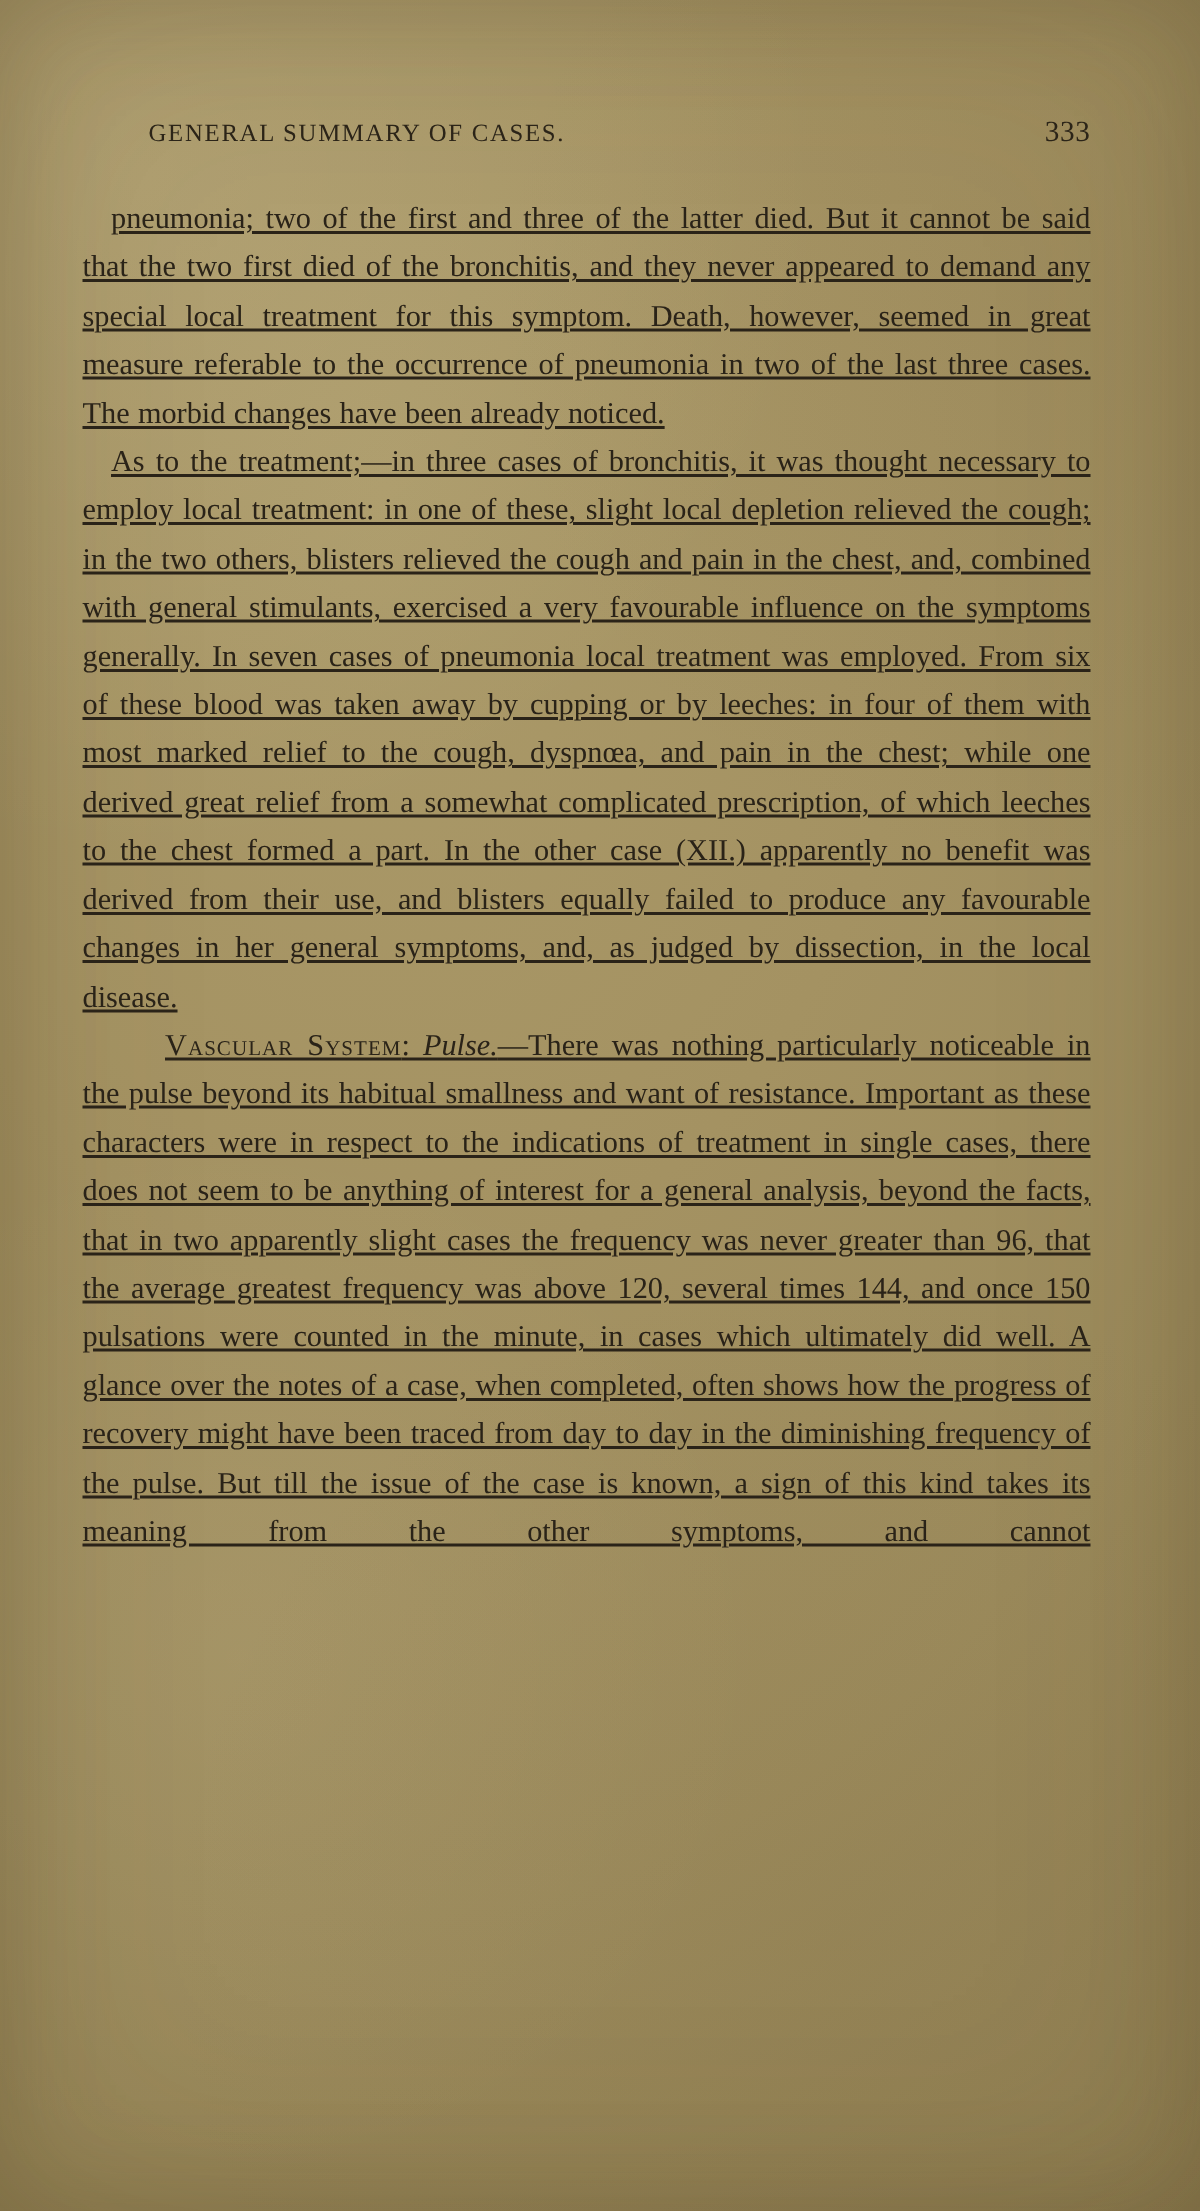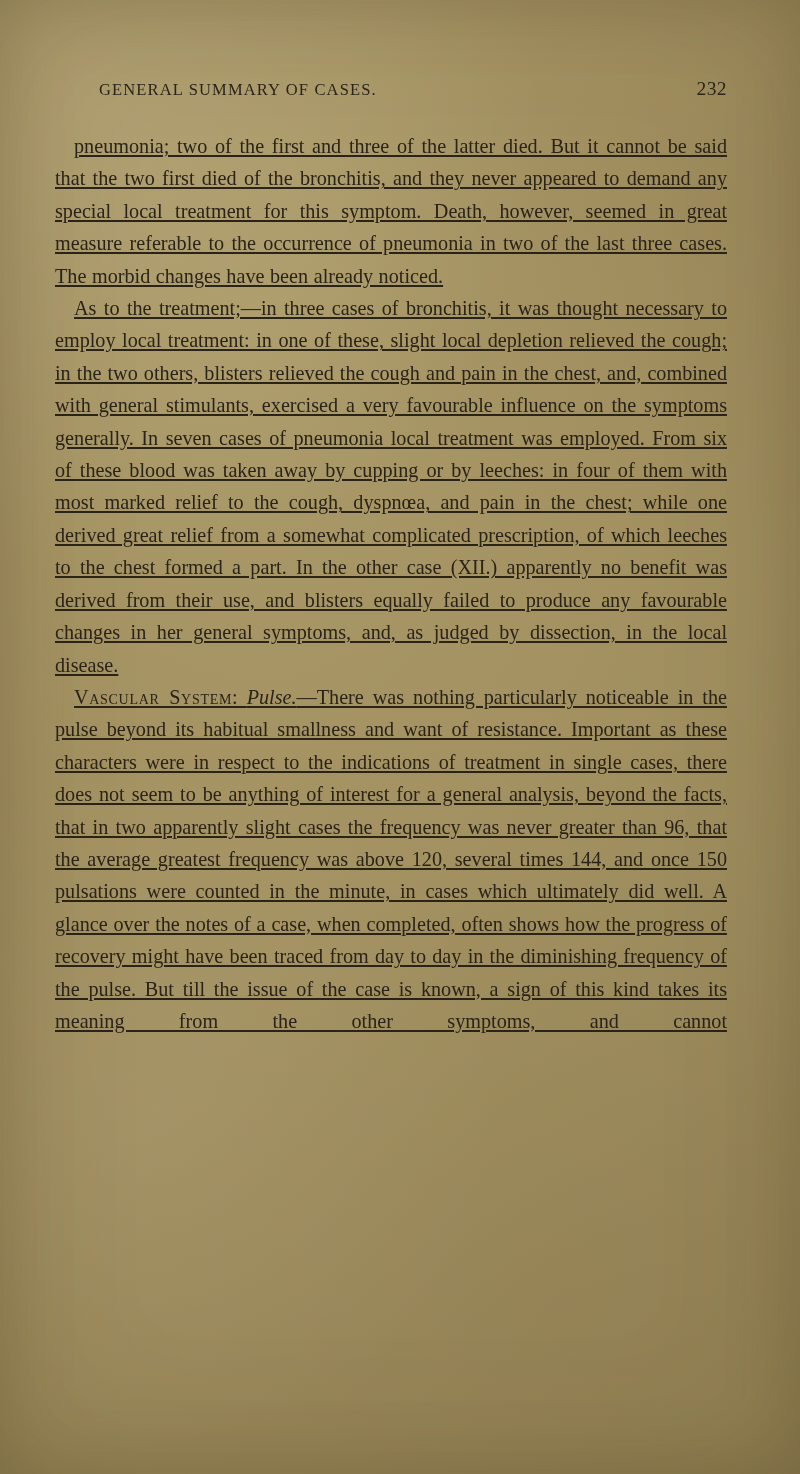--- a/index.html
+++ b/index.html
@@ -80,37 +80,38 @@
     hyphens: none;
   }
   .body-text p {
     margin: 0;
     text-indent: 19px;
     text-decoration: underline;
   }
   .smallcaps {
     font-variant: small-caps;
     letter-spacing: 0.7px;
+    margin-left: 36px;
   }
   .ital {
     font-style: italic;
   }
   .lastline {
     text-align-last: justify;
   }
 </style>
 </head>
 <body>
 
 <div class="page">
   <div class="content">
 
     <div class="running-head">
       <span class="rh-title">GENERAL SUMMARY OF CASES.</span>
-      <span class="rh-folio">232</span>
+      <span class="rh-folio">333</span>
     </div>
 
     <div class="body-text">
 
       <p>pneumonia; two of the first and three of the latter died. But it cannot be said that the two first died of the bronchitis, and they never appeared to demand any special local treatment for this symptom. Death, however, seemed in great measure referable to the occurrence of pneumonia in two of the last three cases. The morbid changes have been already noticed.</p>
 
       <p>As to the treatment;—in three cases of bronchitis, it was thought necessary to employ local treatment: in one of these, slight local depletion relieved the cough; in the two others, blisters relieved the cough and pain in the chest, and, combined with general stimulants, exercised a very favourable influence on the symptoms generally. In seven cases of pneumonia local treatment was employed. From six of these blood was taken away by cupping or by leeches: in four of them with most marked relief to the cough, dyspnœa, and pain in the chest; while one derived great relief from a somewhat complicated prescription, of which leeches to the chest formed a part. In the other case (XII.) apparently no benefit was derived from their use, and blisters equally failed to produce any favourable changes in her general symptoms, and, as judged by dissection, in the local disease.</p>
 
       <p class="lastline">
         <span class="smallcaps">Vascular System</span><span>: </span><span class="ital">Pulse.</span><span>—There was nothing particularly noticeable in the pulse beyond its habitual smallness and want of resistance. Important as these characters were in respect to the indications of treatment in single cases, there does not seem to be anything of interest for a general analysis, beyond the facts, that in two apparently slight cases the frequency was never greater than 96, that the average greatest frequency was above 120, several times 144, and once 150 pulsations were counted in the minute, in cases which ultimately did well. A glance over the notes of a case, when completed, often shows how the progress of recovery might have been traced from day to day in the diminishing frequency of the pulse. But till the issue of the case is known, a sign of this kind takes its meaning from the other symptoms, and cannot</span>

